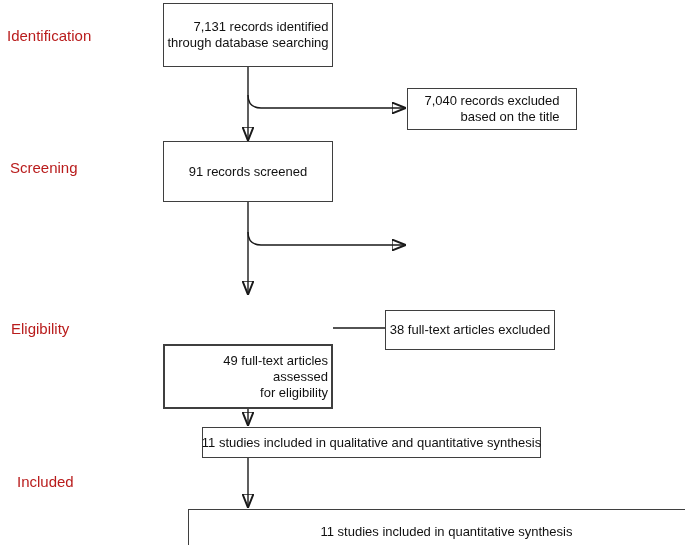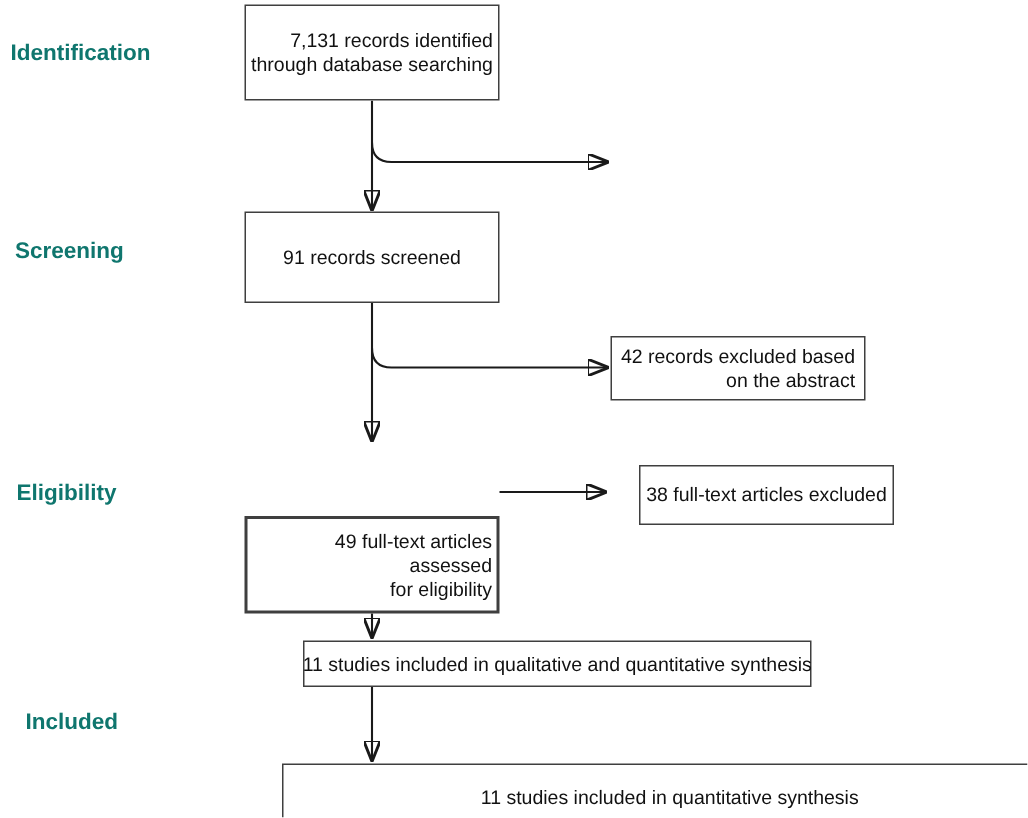--- a/index.html
+++ b/index.html
@@ -12,22 +12,22 @@
     width: 685px;
     height: 545px;
     background: #ffffff;
     font-family: "Liberation Sans", "DejaVu Sans", sans-serif;
     color: #111111;
     overflow: hidden;
   }
   .stage-label {
     position: absolute;
     font-size: 15px;
-    font-weight: bold;
-    color: #0f766e;
+    font-weight: normal;
+    color: #b91c1c;
     white-space: nowrap;
     line-height: 18px;
   }
   .flow-box {
     position: absolute;
     box-sizing: border-box;
     background: #ffffff;
     border: 1.5px solid #3f3f3f;
     display: flex;
     align-items: center;
@@ -86,17 +86,17 @@
   <div class="stage-label" style="left:17px; top:473px;">Included</div>
 
   <div class="flow-box" style="left:163px; top:3px; width:170px; height:64px;">7,131 records identified
 through database searching</div>
   <div class="flow-box" style="left:163px; top:141px; width:170px; height:61px;">91 records screened</div>
   <div class="flow-box heavy" style="left:163px; top:296px; width:170px; height:65px;">49 full-text articles assessed
 for eligibility</div>
   <div class="flow-box oneline" style="left:163px; top:427px; width:339px; height:31px;">11 studies included in qualitative and quantitative synthesis</div>
   <div class="flow-box oneline" style="left:149px; top:509px; width:517px; height:46px;">11 studies included in quantitative synthesis</div>
 
-  <div class="flow-box" style="left:407px; top:224px; width:170px; height:43px;">42 records excluded based
-on the abstract</div>
-  <div class="flow-box" style="left:426px; top:310px; width:170px; height:40px;">38 full-text articles excluded</div>
+  <div class="flow-box" style="left:407px; top:88px; width:170px; height:42px;">7,040 records excluded
+based on the title</div>
+  <div class="flow-box" style="left:385px; top:310px; width:170px; height:40px;">38 full-text articles excluded</div>
 
 </div>
 
 </body></html>

